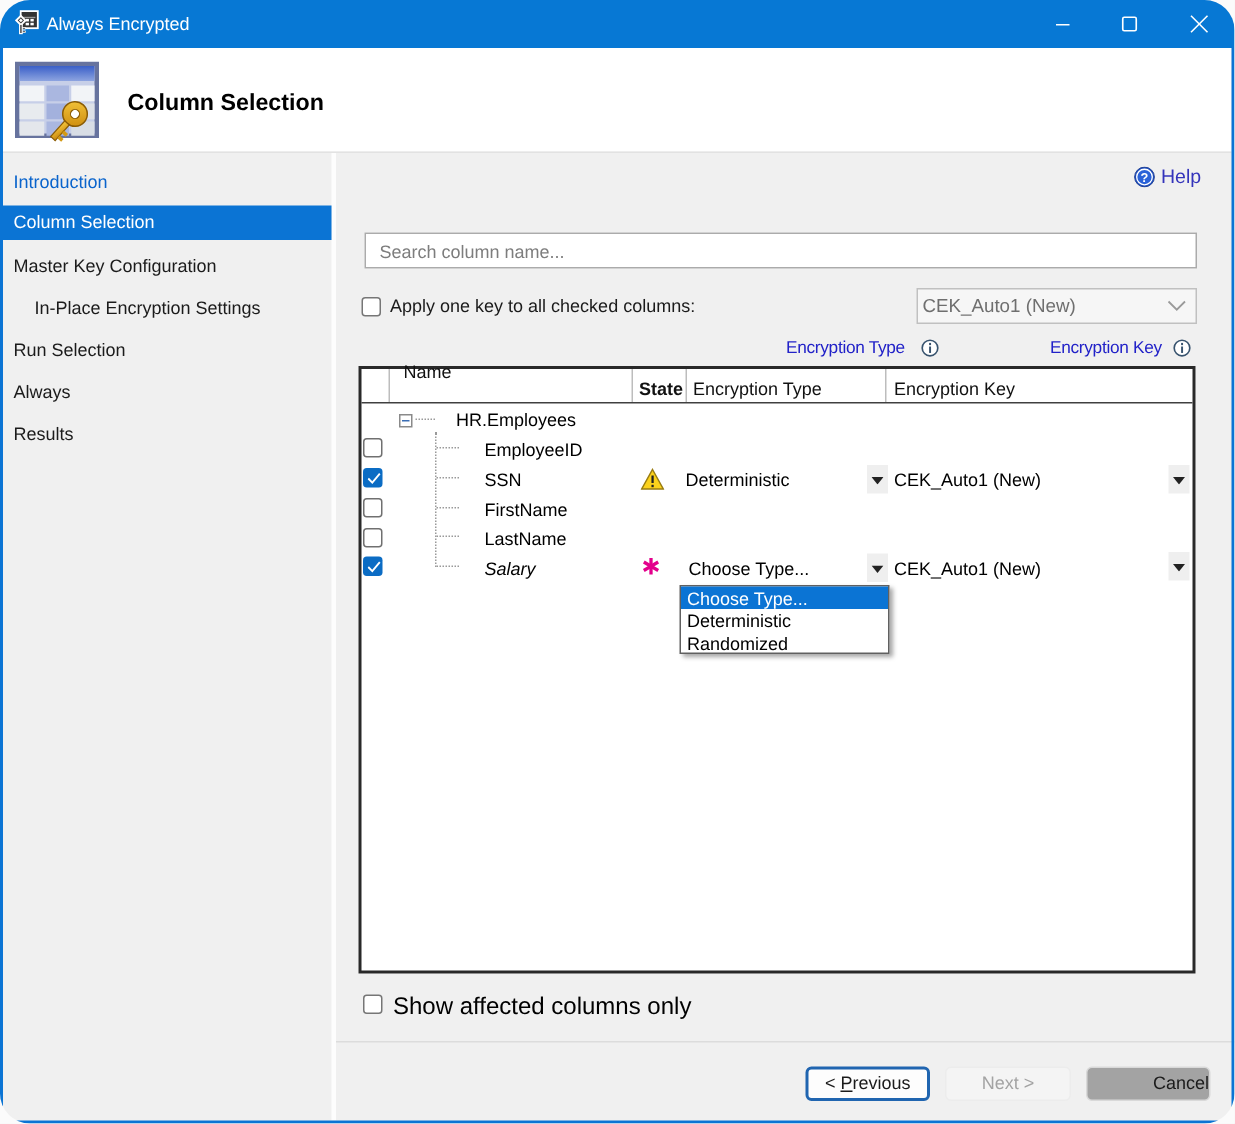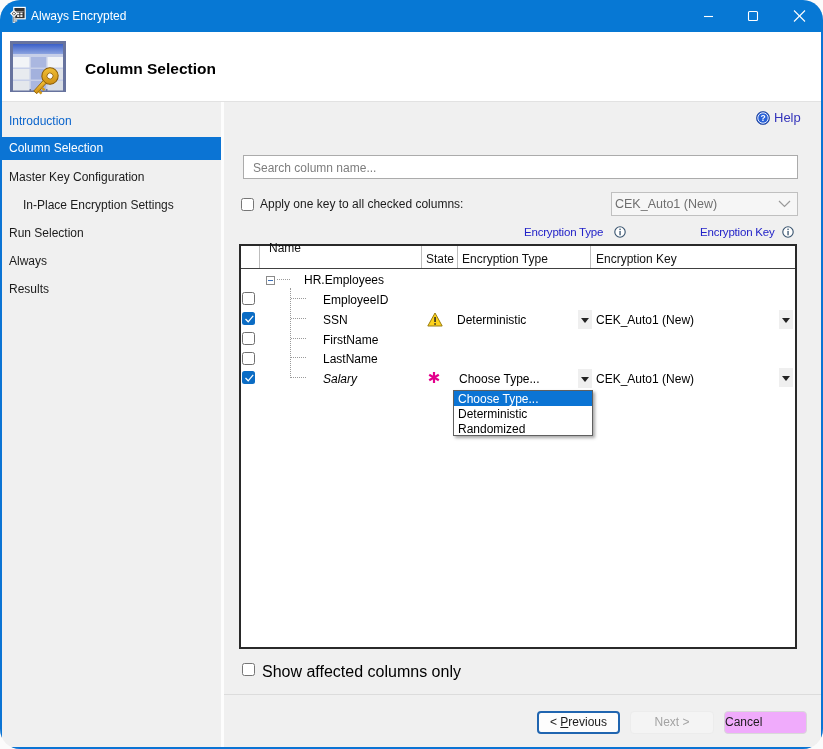--- a/index.html
+++ b/index.html
@@ -111,21 +111,21 @@
     <rect x="5.4" y="5" width="1.3" height="4.3" fill="#38536e"></rect>
   </svg>
 
   <div class="abs" style="left:239px;top:244px;width:558px;height:405px;background:#fff;border:2px solid #292929;"></div>
   <div class="abs" style="left:241px;top:268px;width:554px;height:1px;background:#404040;"></div>
   <div class="abs" style="left:259px;top:246px;width:1px;height:22px;background:#bdbdbd;"></div>
   <div class="abs" style="left:421px;top:246px;width:1px;height:22px;background:#bdbdbd;"></div>
   <div class="abs" style="left:457px;top:246px;width:1px;height:22px;background:#bdbdbd;"></div>
   <div class="abs" style="left:590px;top:246px;width:1px;height:22px;background:#bdbdbd;"></div>
   <div class="abs" style="left:269px;top:241px;font-size:12px;color:#111;">Name</div>
-  <div class="abs" style="left:426px;top:251.5px;font-size:12px;color:#111;">State</div>
+  <div class="abs" style="left:426px;top:251.5px;font-size:12px;color:#111;font-weight:bold;">State</div>
   <div class="abs" style="left:462px;top:251.5px;font-size:12px;color:#111;">Encryption Type</div>
   <div class="abs" style="left:596px;top:251.5px;font-size:12px;color:#111;">Encryption Key</div>
 
   <div class="abs" style="left:266px;top:275.5px;width:9px;height:9px;background:#fff;border:1px solid #8a8a8a;"></div>
   <div class="abs" style="left:268px;top:279.5px;width:5px;height:1px;background:#3b6eb5;"></div>
   <div class="abs" style="left:277px;top:279px;width:13px;height:1px;border-top:1px dotted #9a9a9a;"></div>
   <div class="abs" style="left:290px;top:288px;width:1px;height:90px;border-left:1px dotted #9a9a9a;"></div>
   <div class="abs" style="left:291px;top:298px;width:15px;height:1px;border-top:1px dotted #9a9a9a;"></div>
   <div class="abs" style="left:291px;top:318px;width:15px;height:1px;border-top:1px dotted #9a9a9a;"></div>
   <div class="abs" style="left:291px;top:338px;width:15px;height:1px;border-top:1px dotted #9a9a9a;"></div>
@@ -190,18 +190,18 @@
   <div class="abs" style="left:458px;top:392px;font-size:12px;color:#fff;">Choose Type...</div>
   <div class="abs" style="left:458px;top:407px;font-size:12px;color:#000;">Deterministic</div>
   <div class="abs" style="left:458px;top:421.5px;font-size:12px;color:#000;">Randomized</div>
 
   <div class="abs" style="left:242px;top:663px;width:13px;height:13px;background:#fff;border:1.5px solid #767676;border-radius:2.5px;"></div>
   <div class="abs" style="left:262px;top:663px;font-size:16px;color:#000000;">Show affected columns only</div>
 
   <div class="abs" style="left:224px;top:694px;width:599px;height:1px;background:#dcdcdc;"></div>
   <div class="abs" style="left:537px;top:711px;width:83px;height:23px;background:#fdfdfd;border:2px solid #2065b0;border-radius:4px;font-size:12px;color:#1b1b1b;text-align:center;line-height:19px;">&lt; <span style="text-decoration:underline;">P</span>revious</div>
   <div class="abs" style="left:630px;top:711px;width:84px;height:23px;background:#f4f4f4;border:1px solid #ececec;border-radius:4px;font-size:12px;color:#a3a3a3;text-align:center;line-height:21px;">Next &gt;</div>
-  <div class="abs" style="left:724px;top:711px;width:83px;height:23px;background:#f0abfc;border:1px solid #d9d9d9;border-radius:4px;font-size:12px;color:#1b1b1b;text-align:left;line-height:21px;">Cancel</div>
+  <div class="abs" style="left:724px;top:711px;width:83px;height:23px;background:#a3a3a3;border:1px solid #d9d9d9;border-radius:4px;font-size:12px;color:#1b1b1b;text-align:right;line-height:21px;">Cancel</div>
 
   <div class="abs" style="left:0;top:32px;width:2px;height:717px;background:#0b74d4;"></div>
   <div class="abs" style="left:821px;top:32px;width:2px;height:717px;background:#0b74d4;"></div>
   <div class="abs" style="left:0;top:747px;width:823px;height:2px;background:#0b74d4;"></div>
 </div>
 
 </body></html>

